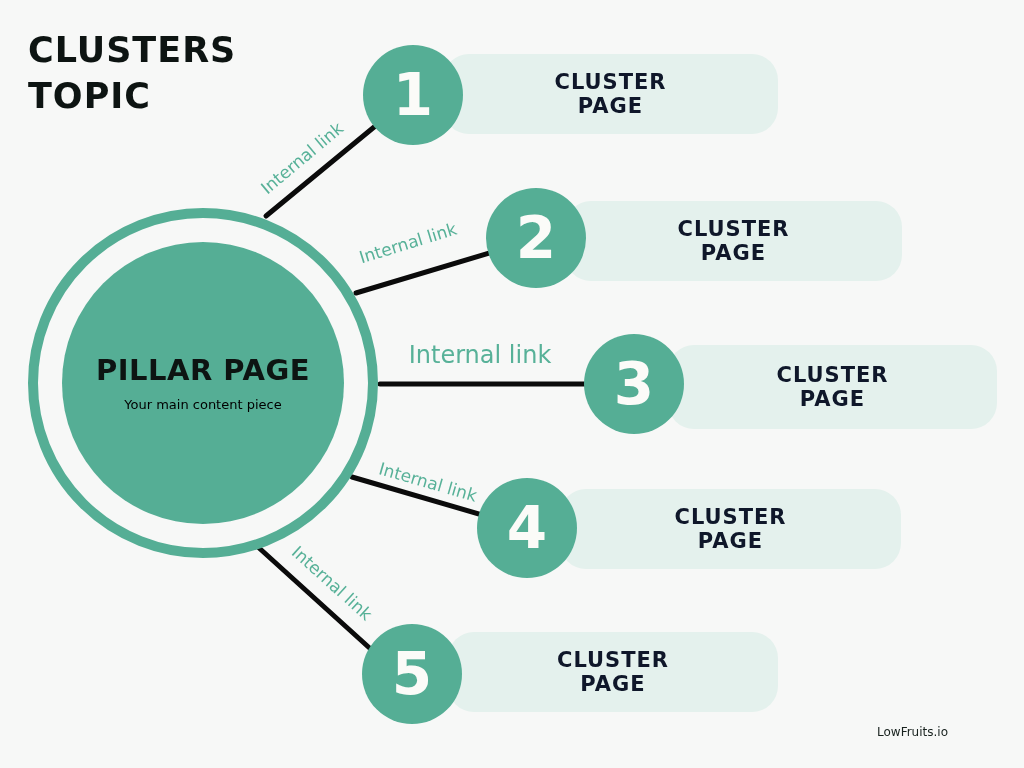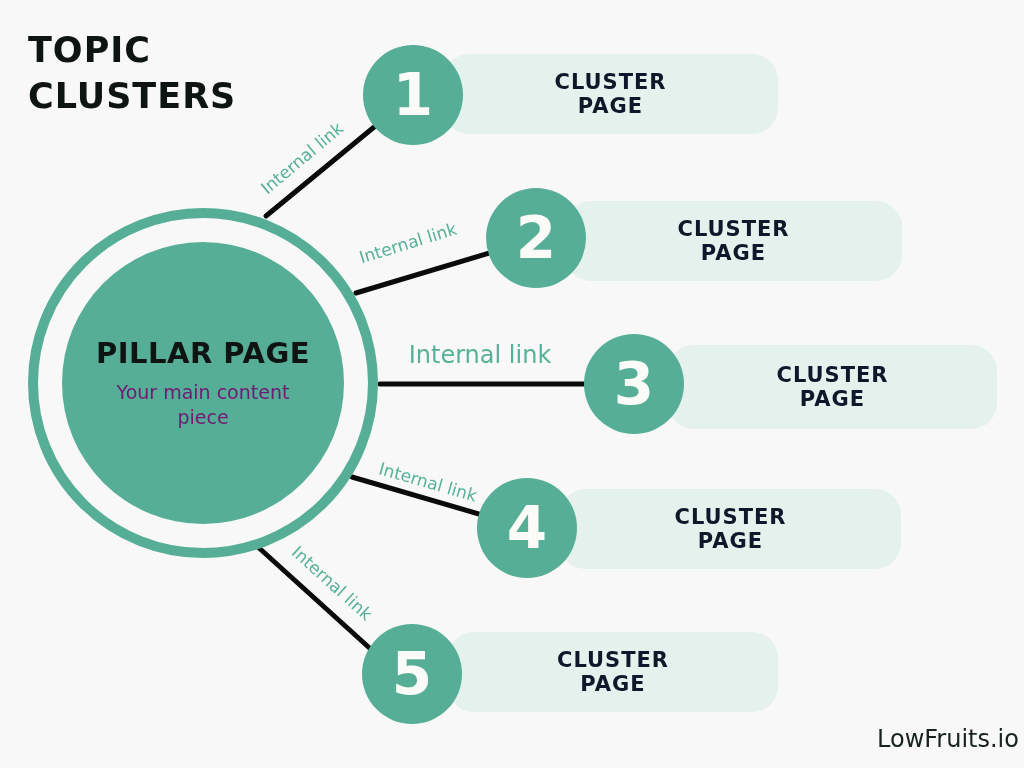--- a/index.html
+++ b/index.html
@@ -21,21 +21,21 @@
     border:10px solid #55ae95; box-sizing:content-box;
   }
   .pillar-inner {
     position:absolute; left:62px; top:242px;
     width:282px; height:282px; border-radius:50%;
     background:#55ae95;
     display:flex; flex-direction:column; align-items:center; justify-content:center;
     text-align:center;
   }
   .pillar-heading { font-size:29px; font-weight:800; letter-spacing:.5px; color:#0d1412; }
-  .pillar-sub { font-size:19px; color:#701a75; margin-top:10px; width:215px; line-height:1.3; }
+  .pillar-sub { font-size:13px; color:#000000; margin-top:10px; width:215px; line-height:1.3; }
   
   svg.links { position:absolute; left:0; top:0; pointer-events:none; }
   
   .pill {
     position:absolute; background:#e4f1ed; border-radius:26px;
     display:flex; flex-direction:column; align-items:center; justify-content:center;
     text-align:center; font-weight:800; font-size:21px; letter-spacing:1px;
     line-height:1.15; color:#0f172a;
   }
   .pill.p1 { left:443px; top:54px;  width:335px; height:80px; }
@@ -59,31 +59,31 @@
     position:absolute; color:#57b198; font-size:17px; white-space:nowrap;
     transform:translate(-50%,-50%) rotate(var(--r));
   }
   .linklabel.l1 { left:302px; top:158px; --r:-40deg; }
   .linklabel.l2 { left:408px; top:243px; --r:-17deg; }
   .linklabel.l3 { left:480px; top:355px; --r:0deg; font-size:24px; }
   .linklabel.l4 { left:428px; top:482px; --r:16deg; }
   .linklabel.l5 { left:332px; top:583px; --r:42deg; }
   .brand {
     position:absolute; left:877px; top:725px;
-    font-size:24px; color:#18221e;
+    font-size:12px; color:#18221e;
   }
 </style>
 </head>
 <body>
 
 <div class="canvas">
 
   <div class="title">
+    <div>CLUSTERS</div>
     <div>TOPIC</div>
-    <div>CLUSTERS</div>
   </div>
 
   <svg class="links" width="1024" height="768" viewBox="0 0 1024 768">
     <g stroke="#0b0b0b" stroke-width="5" stroke-linecap="round">
       <line x1="266" y1="216" x2="413" y2="95"></line>
       <line x1="356" y1="293" x2="536" y2="239"></line>
       <line x1="380" y1="384" x2="634" y2="384"></line>
       <line x1="352" y1="477" x2="527" y2="528"></line>
       <line x1="258" y1="547" x2="385" y2="662"></line>
     </g>

